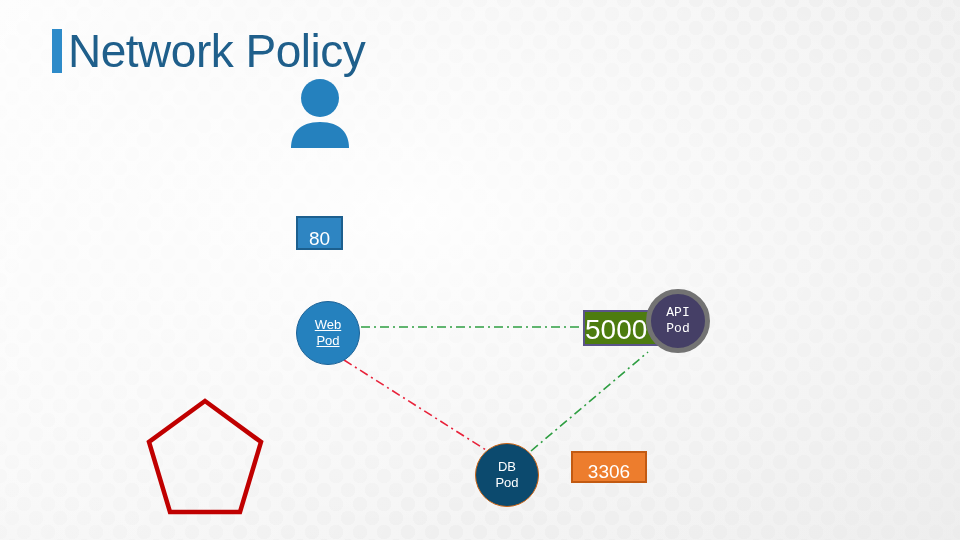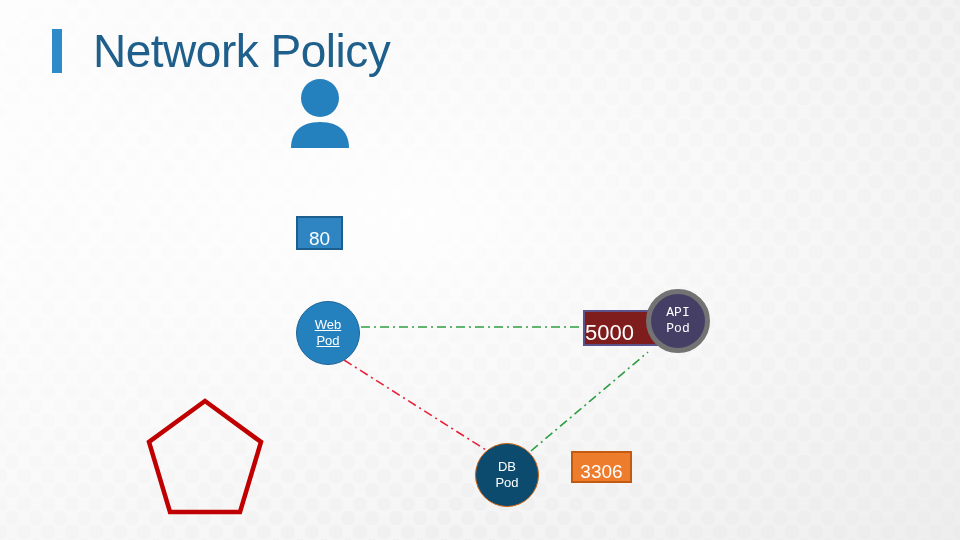--- a/index.html
+++ b/index.html
@@ -48,21 +48,20 @@
     pointer-events: none;
   }
 
   
   #title-block {
     position: absolute;
     left: 52px;
     top: 28px;
     display: flex;
     align-items: center;
-    gap: 25px;
   }
   #title-accent-bar {
     width: 10px;
     height: 44px;
     background: #2E8BC9;
     margin-right: 6px;
   }
   #page-title {
     font-size: 46px;
     font-weight: 400;
@@ -98,29 +97,29 @@
     width: 47px;
     height: 34px;
     background: #2E85C2;
     border: 2px solid #1C5F8E;
   }
   #port-box-5000 {
     left: 583px;
     top: 310px;
     width: 92px;
     height: 36px;
-    background: #7f1d1d;
+    background: #4d7c0f;
     border: 2px solid #5B548A;
     justify-content: flex-start;
-    font-size: 22px;
+    font-size: 28px;
   }
   #port-box-3306 {
     left: 571px;
     top: 451px;
-    width: 61px;
+    width: 76px;
     height: 32px;
     background: #ED7D2D;
     border: 2px solid #C25A12;
     font-size: 19px;
   }
 
   
   .pod {
     position: absolute;
     border-radius: 50%;

